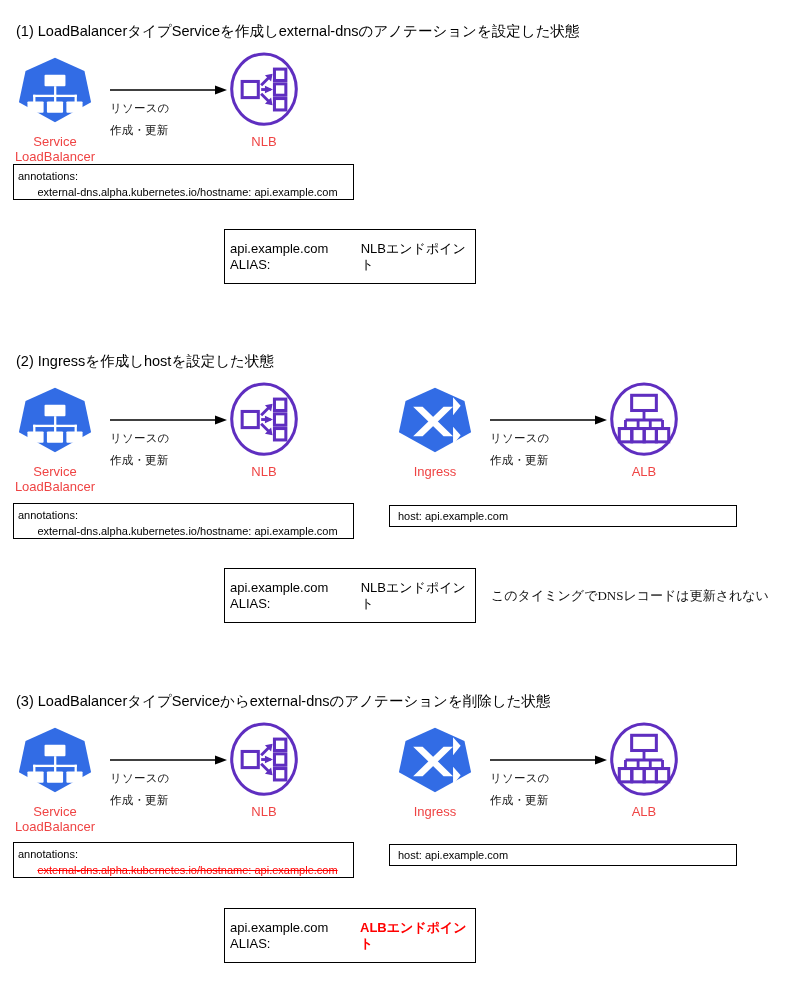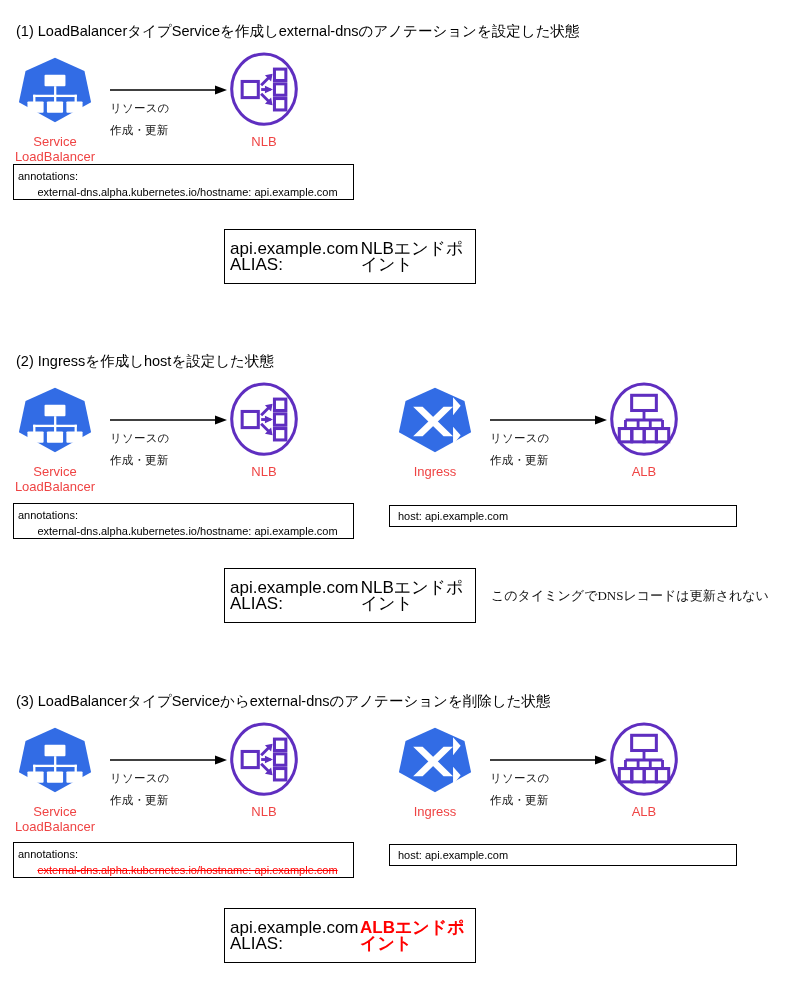--- a/index.html
+++ b/index.html
@@ -88,21 +88,21 @@
   .box.host {
     display: flex;
     align-items: center;
     padding: 0 8px;
   }
 
   .box.dnsrec {
     display: flex;
     align-items: center;
     padding: 0 5px;
-    font-size: 17px;
+    font-size: 13px;
   }
   .box.dnsrec .rec-accent { color: #ff0000; font-weight: bold; }
 
   
   .note {
     position: absolute;
     font-size: 13px;
     line-height: 17px;
     color: #111;
     white-space: nowrap;

